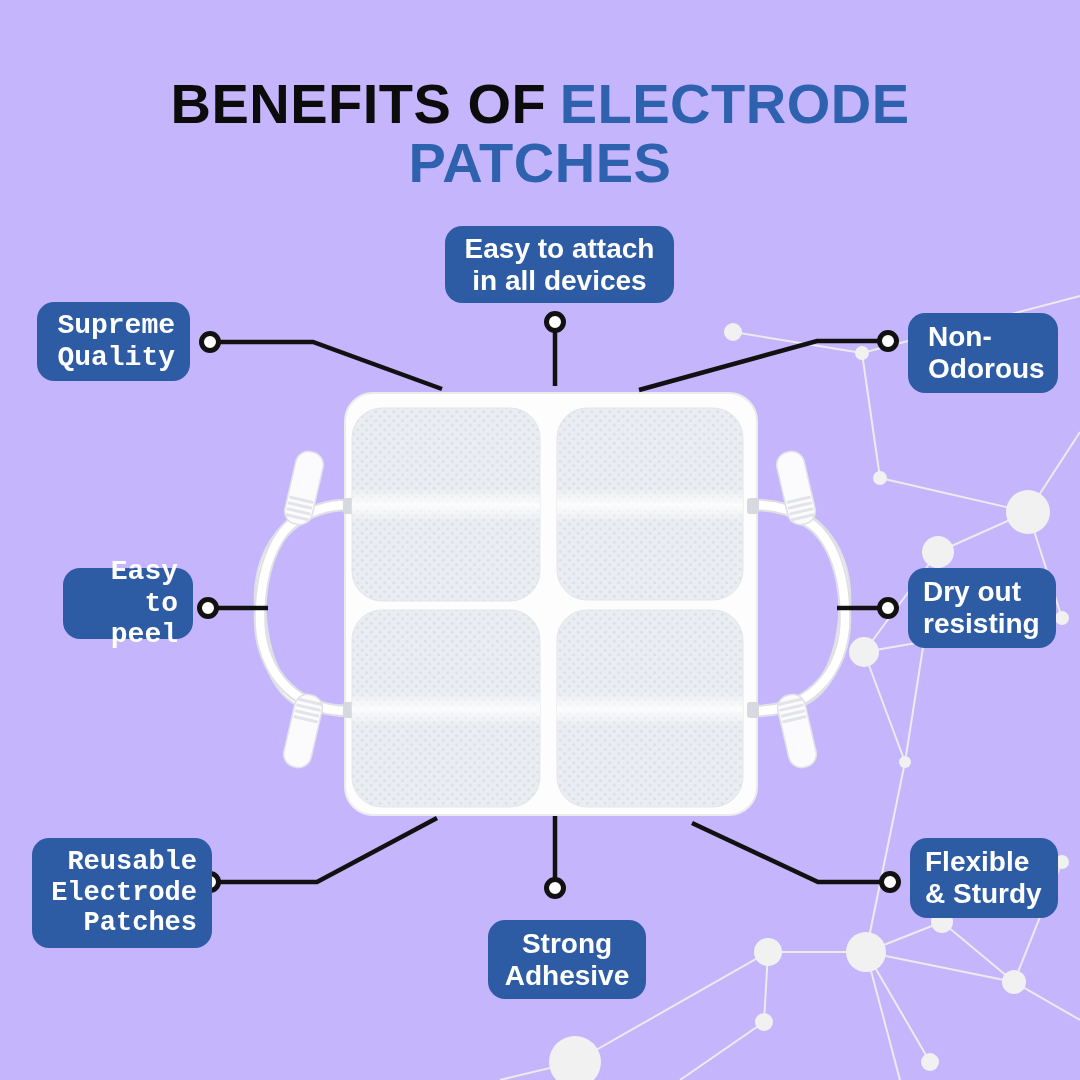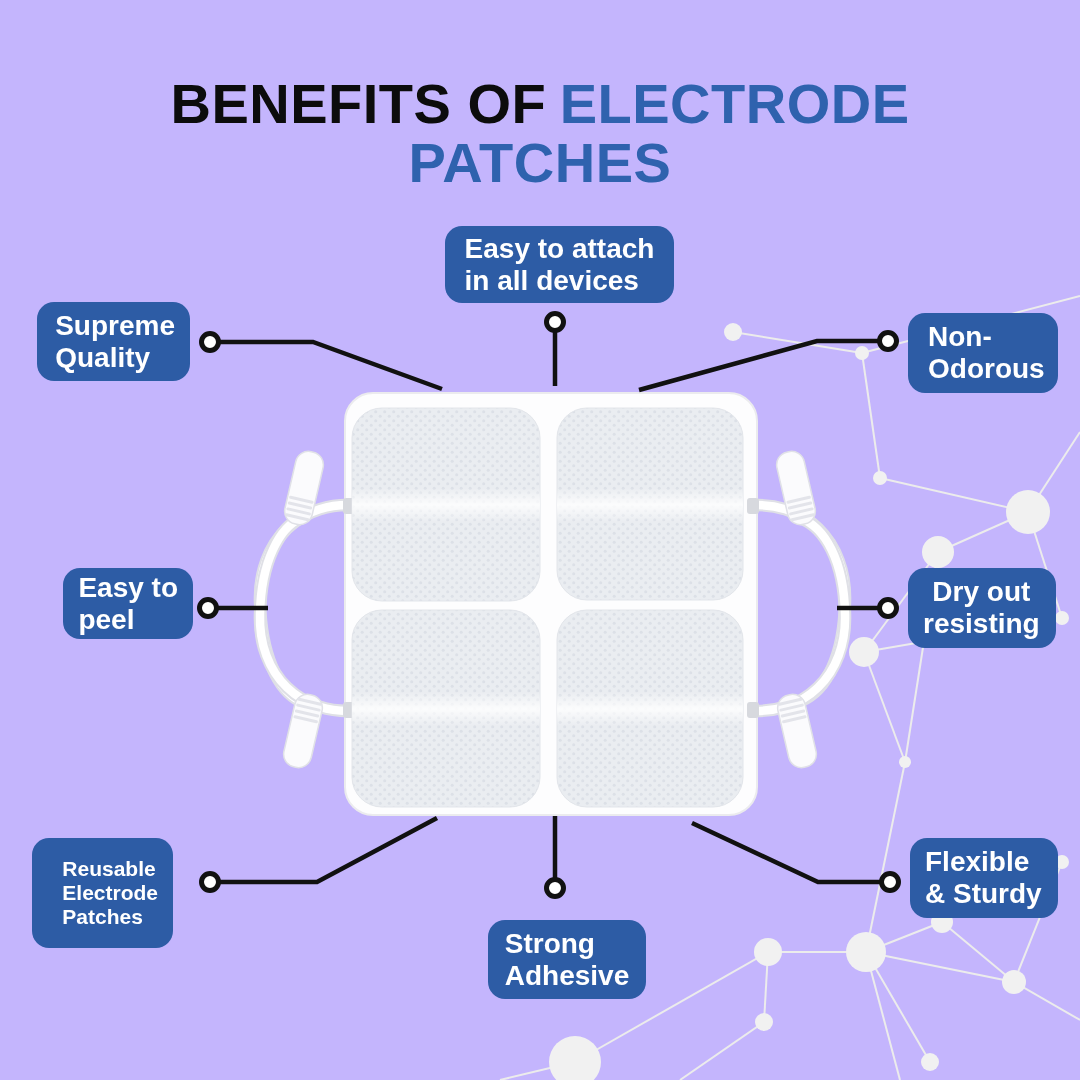--- a/index.html
+++ b/index.html
@@ -33,30 +33,30 @@
     background:var(--accent-blue,#2d5ca5);
     color:#ffffff;
     font-weight:bold;
     font-size:28px;
     line-height:1.14;
     border-radius:17px;
     padding:8px 15px;
     display:flex;align-items:center;
     white-space:pre-line;
   }
-  .align-center{justify-content:center;text-align:left;}
-  .align-right{justify-content:flex-end;text-align:left;}
+  .align-center{justify-content:center;text-align:center;}
+  .align-right{justify-content:flex-end;text-align:right;font-family:Liberation Mono, monospace;}
   .align-left{justify-content:flex-start;text-align:left;}
 
   .b-easy-attach   {left:445px;top:226px;width:229px;height:77px;}
   .b-supreme       {left:37px; top:302px;width:153px;height:79px;}
   .b-non-odorous   {left:908px;top:313px;width:150px;height:80px;padding-left:20px;}
   .b-easy-peel     {left:63px; top:568px;width:130px;height:71px;}
-  .b-dry-out       {left:908px;top:568px;width:148px;height:80px;text-align:center;}
-  .b-reusable      {left:32px; top:838px;width:141px;height:110px;font-size:21px;}
+  .b-dry-out       {left:908px;top:568px;width:148px;height:80px;}
+  .b-reusable      {left:32px; top:838px;width:180px;height:110px;font-size:27px;}
   .b-strong        {left:488px;top:920px;width:158px;height:79px;}
   .b-flexible      {left:910px;top:838px;width:148px;height:80px;}
 
   
   .plex-edge{stroke:#ececec;stroke-width:2;fill:none;}
   .plex-node{fill:var(--pattern-gray,#f1f1f1);stroke:none;}
   .wire-casing{stroke:#dfe0e6;stroke-width:12.5;fill:none;stroke-linecap:round;}
   .wire-core{stroke:#ffffff;stroke-width:8.5;fill:none;stroke-linecap:round;}
   .pin-body{fill:#fbfbfd;stroke:#e0e1e7;stroke-width:1.5;}
   .pin-ridge{stroke:#e3e4ea;stroke-width:3;stroke-linecap:round;}

